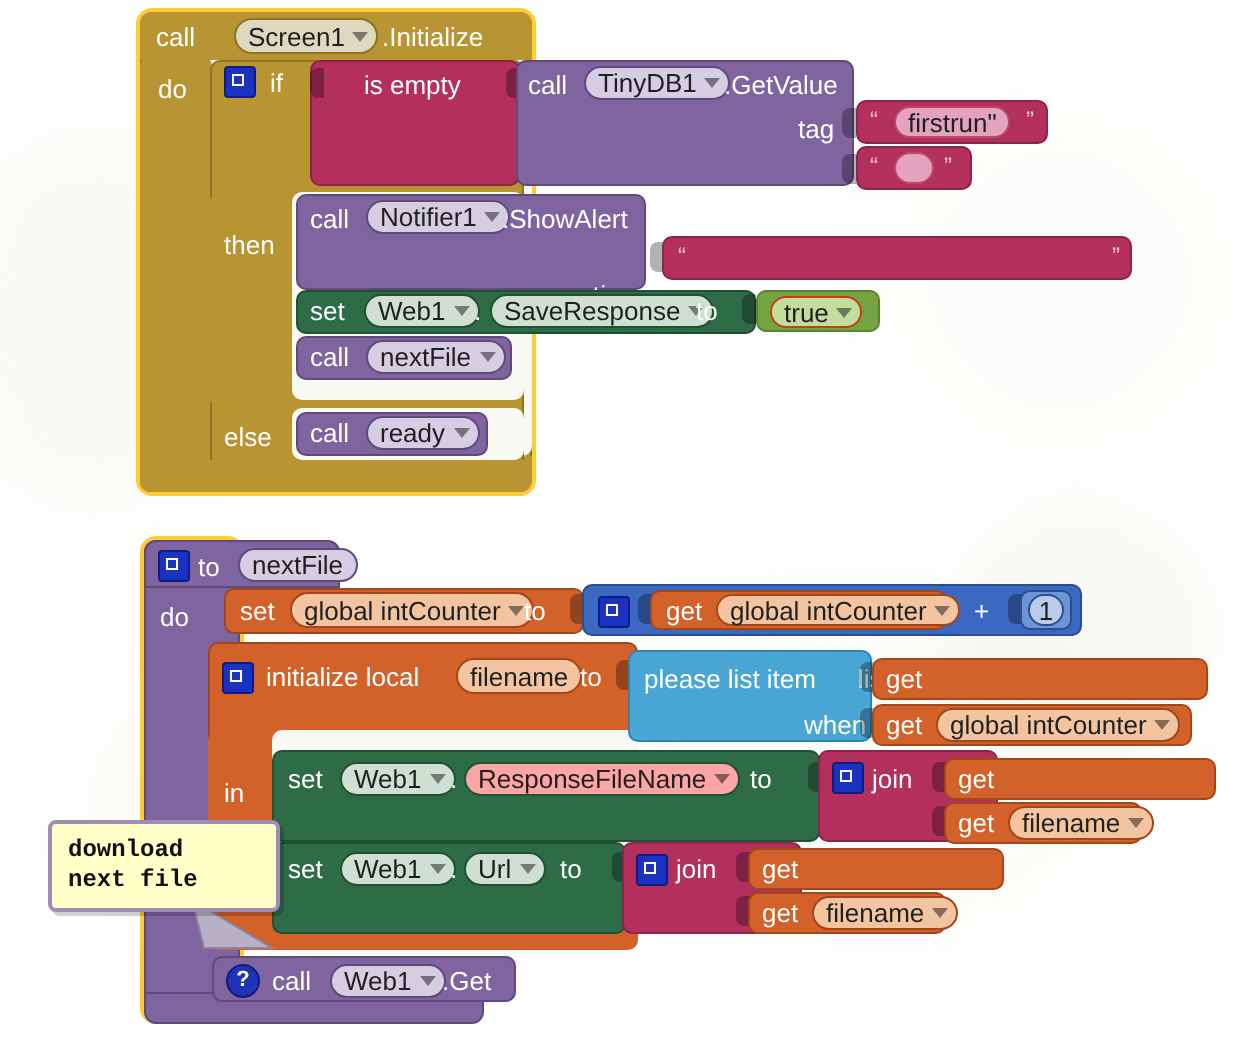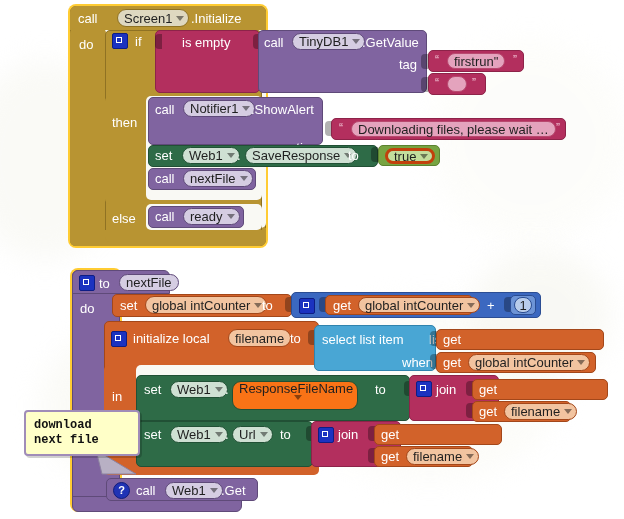--- a/index.html
+++ b/index.html
@@ -138,41 +138,38 @@
   <div class="fld" style="left:183px;top:100px;height:17px;background:#d5cde2;border:1px solid #5f4a79;">
     <span class="cap">Notifier1</span>
     <span class="arw"></span>
   </div>
   <div class="lbl" style="left:251px;top:103px;">.ShowAlert</div>
   <div class="lbl" style="left:281px;top:141px;font-style:italic;">notice</div>
   <div class="sock" style="left:325px;top:121px;"></div>
 
   <div class="blk" style="left:331px;top:118px;width:235px;height:22px;background:#b32f5e;border:1px solid #8d2349;"></div>
   <div class="quote" style="left:339px;top:122px;">“</div>
-  <div class="fld txtfld" style="left:351px;top:121px;height:16px;padding:0 6px;">
-    <span class="cap">Downloading files, please wait …</span>
-  </div>
   <div class="quote" style="left:556px;top:122px;">”</div>
 
   <div class="blk" style="left:148px;top:145px;width:230px;height:22px;background:#2e6b47;border:1px solid #215035;"></div>
   <div class="lbl" style="left:155px;top:149px;">set</div>
   <div class="fld" style="left:182px;top:147px;height:17px;background:#cfe0d3;border:1px solid #215035;">
     <span class="cap">Web1</span>
     <span class="arw"></span>
   </div>
   <div class="lbl" style="left:237px;top:149px;">.</div>
   <div class="fld" style="left:245px;top:147px;height:17px;background:#cfe0d3;border:1px solid #215035;">
     <span class="cap">SaveResponse</span>
     <span class="arw"></span>
   </div>
   <div class="lbl" style="left:348px;top:149px;">to</div>
   <div class="sock" style="left:371px;top:147px;"></div>
 
   <div class="blk" style="left:378px;top:145px;width:62px;height:21px;background:#77a442;border:1px solid #5b8230;"></div>
-  <div class="fld" style="left:385px;top:148px;height:16px;background:#c3dd9c;border:3px solid #c2410c;">
+  <div class="fld" style="left:385px;top:148px;height:16px;background:#c3dd9c;border:1px solid #c2410c;">
     <span class="cap">true</span>
     <span class="arw"></span>
   </div>
 
   <div class="blk" style="left:148px;top:168px;width:108px;height:22px;background:#8064a0;border:1px solid #5f4a79;"></div>
   <div class="lbl" style="left:155px;top:172px;">call</div>
   <div class="fld" style="left:183px;top:170px;height:17px;background:#d5cde2;border:1px solid #5f4a79;">
     <span class="cap">nextFile</span>
     <span class="arw"></span>
   </div>
@@ -230,21 +227,21 @@
   <div class="mut" style="left:111px;top:331px;"></div>
   <div class="lbl" style="left:133px;top:332px;">initialize local</div>
   <div class="fld" style="left:228px;top:329px;height:18px;background:#f2c4a0;border:1px solid #a3471a;padding:0 6px;">
     <span class="cap">filename</span>
   </div>
   <div class="lbl" style="left:290px;top:332px;">to</div>
   <div class="sock" style="left:308px;top:330px;"></div>
   <div class="lbl" style="left:112px;top:390px;">in</div>
 
   <div class="blk" style="left:314px;top:325px;width:122px;height:46px;background:#49a6d4;border:1px solid #2f83ad;"></div>
-  <div class="lbl" style="left:322px;top:333px;">select list item</div>
+  <div class="lbl" style="left:322px;top:333px;">please list item</div>
   <div class="lbl" style="left:429px;top:333px;">list</div>
   <div class="sock" style="left:430px;top:331px;"></div>
   <div class="lbl" style="left:402px;top:356px;">when</div>
   <div class="sock" style="left:430px;top:354px;"></div>
 
   <div class="blk" style="left:436px;top:329px;width:168px;height:21px;background:#d2622a;border:1px solid #a3471a;"></div>
   <div class="lbl" style="left:443px;top:333px;">get</div>
 
   <div class="blk" style="left:436px;top:352px;width:160px;height:21px;background:#d2622a;border:1px solid #a3471a;"></div>
   <div class="lbl" style="left:443px;top:356px;">get</div>
@@ -253,21 +250,21 @@
     <span class="arw"></span>
   </div>
 
   <div class="blk" style="left:136px;top:375px;width:274px;height:46px;background:#2e6b47;border:1px solid #215035;"></div>
   <div class="lbl" style="left:144px;top:383px;">set</div>
   <div class="fld" style="left:170px;top:381px;height:17px;background:#cfe0d3;border:1px solid #215035;">
     <span class="cap">Web1</span>
     <span class="arw"></span>
   </div>
   <div class="lbl" style="left:225px;top:383px;">.</div>
-  <div class="fld" style="left:232px;top:381px;height:29px;background:#f97316;border:1px solid #215035;flex-direction:column;">
+  <div class="fld" style="left:232px;top:381px;height:17px;background:#fca5a5;border:1px solid #215035;">
     <span class="cap">ResponseFileName</span>
     <span class="arw"></span>
   </div>
   <div class="lbl" style="left:375px;top:383px;">to</div>
   <div class="sock" style="left:404px;top:381px;"></div>
 
   <div class="blk" style="left:409px;top:375px;width:90px;height:46px;background:#b32f5e;border:1px solid #8d2349;"></div>
   <div class="mut" style="left:416px;top:381px;"></div>
   <div class="lbl" style="left:436px;top:383px;">join</div>
   <div class="sock" style="left:466px;top:381px;"></div>

